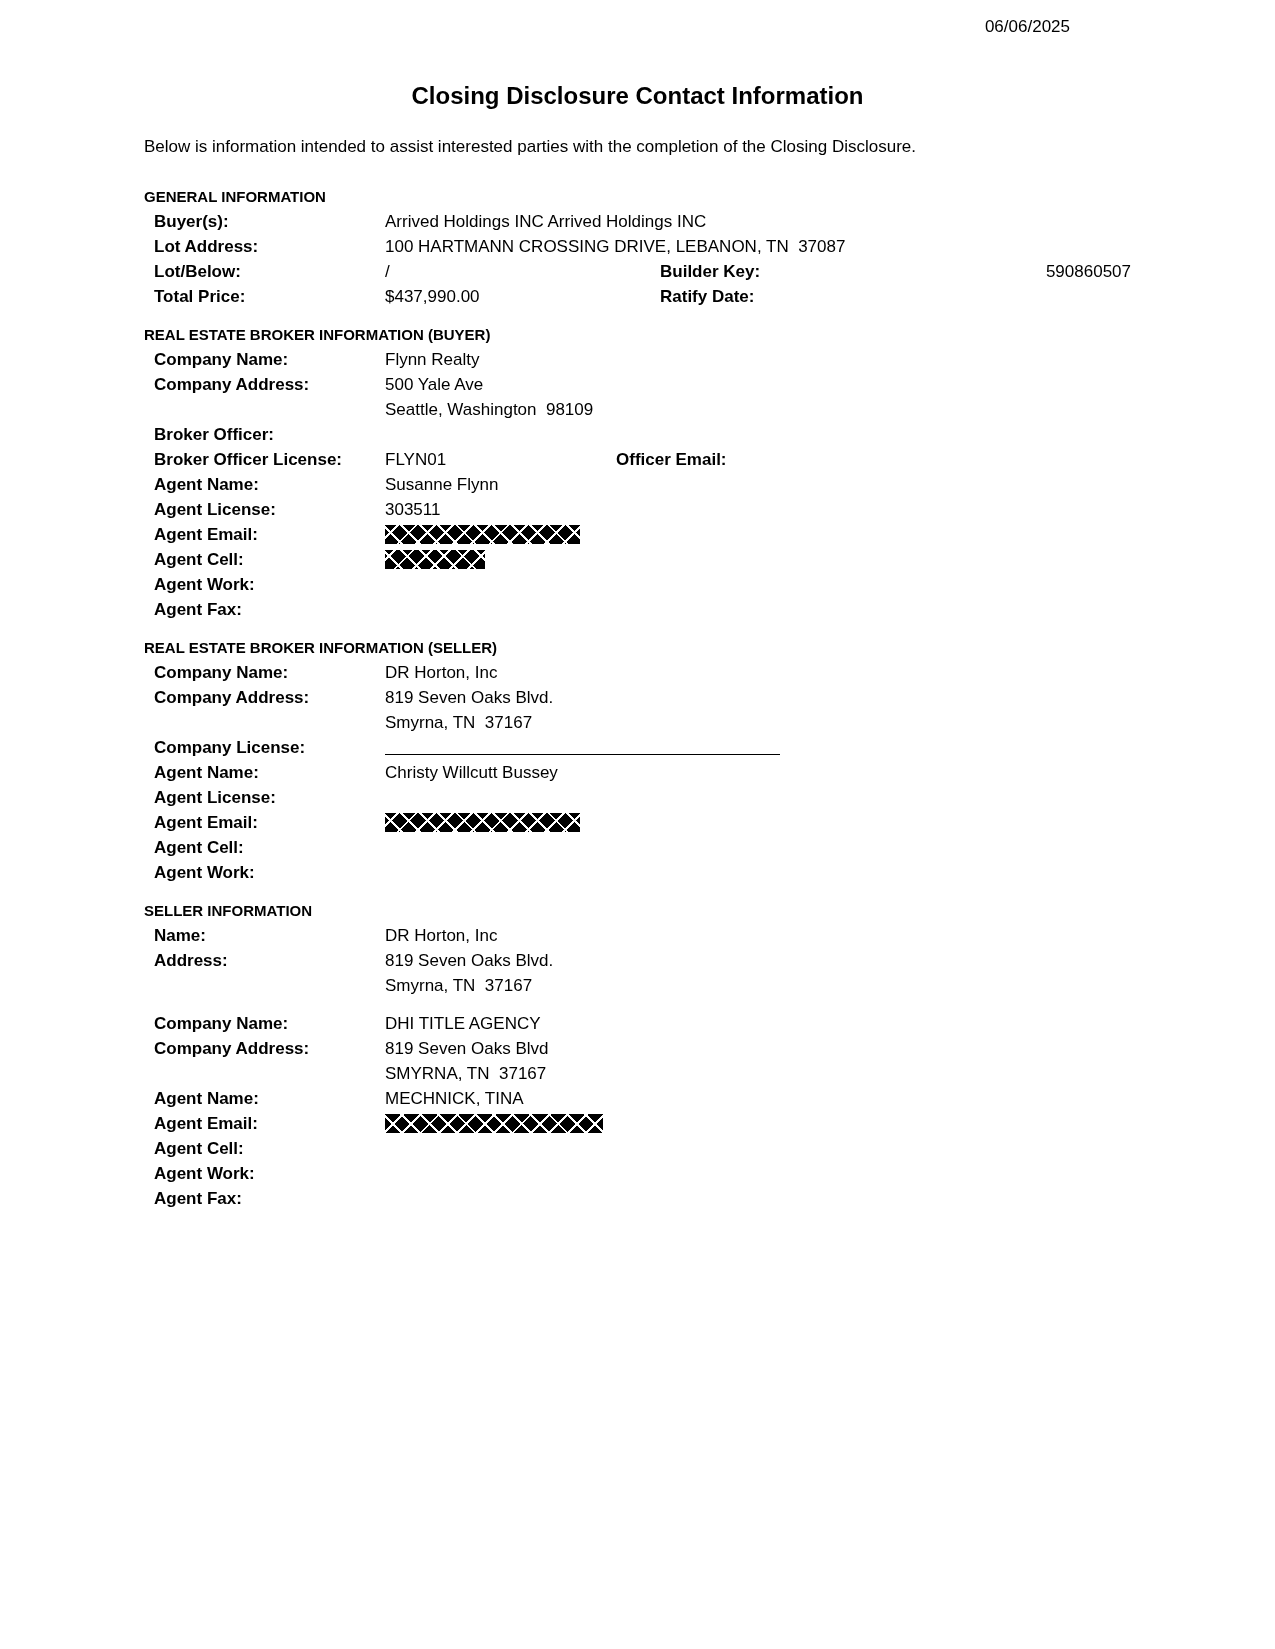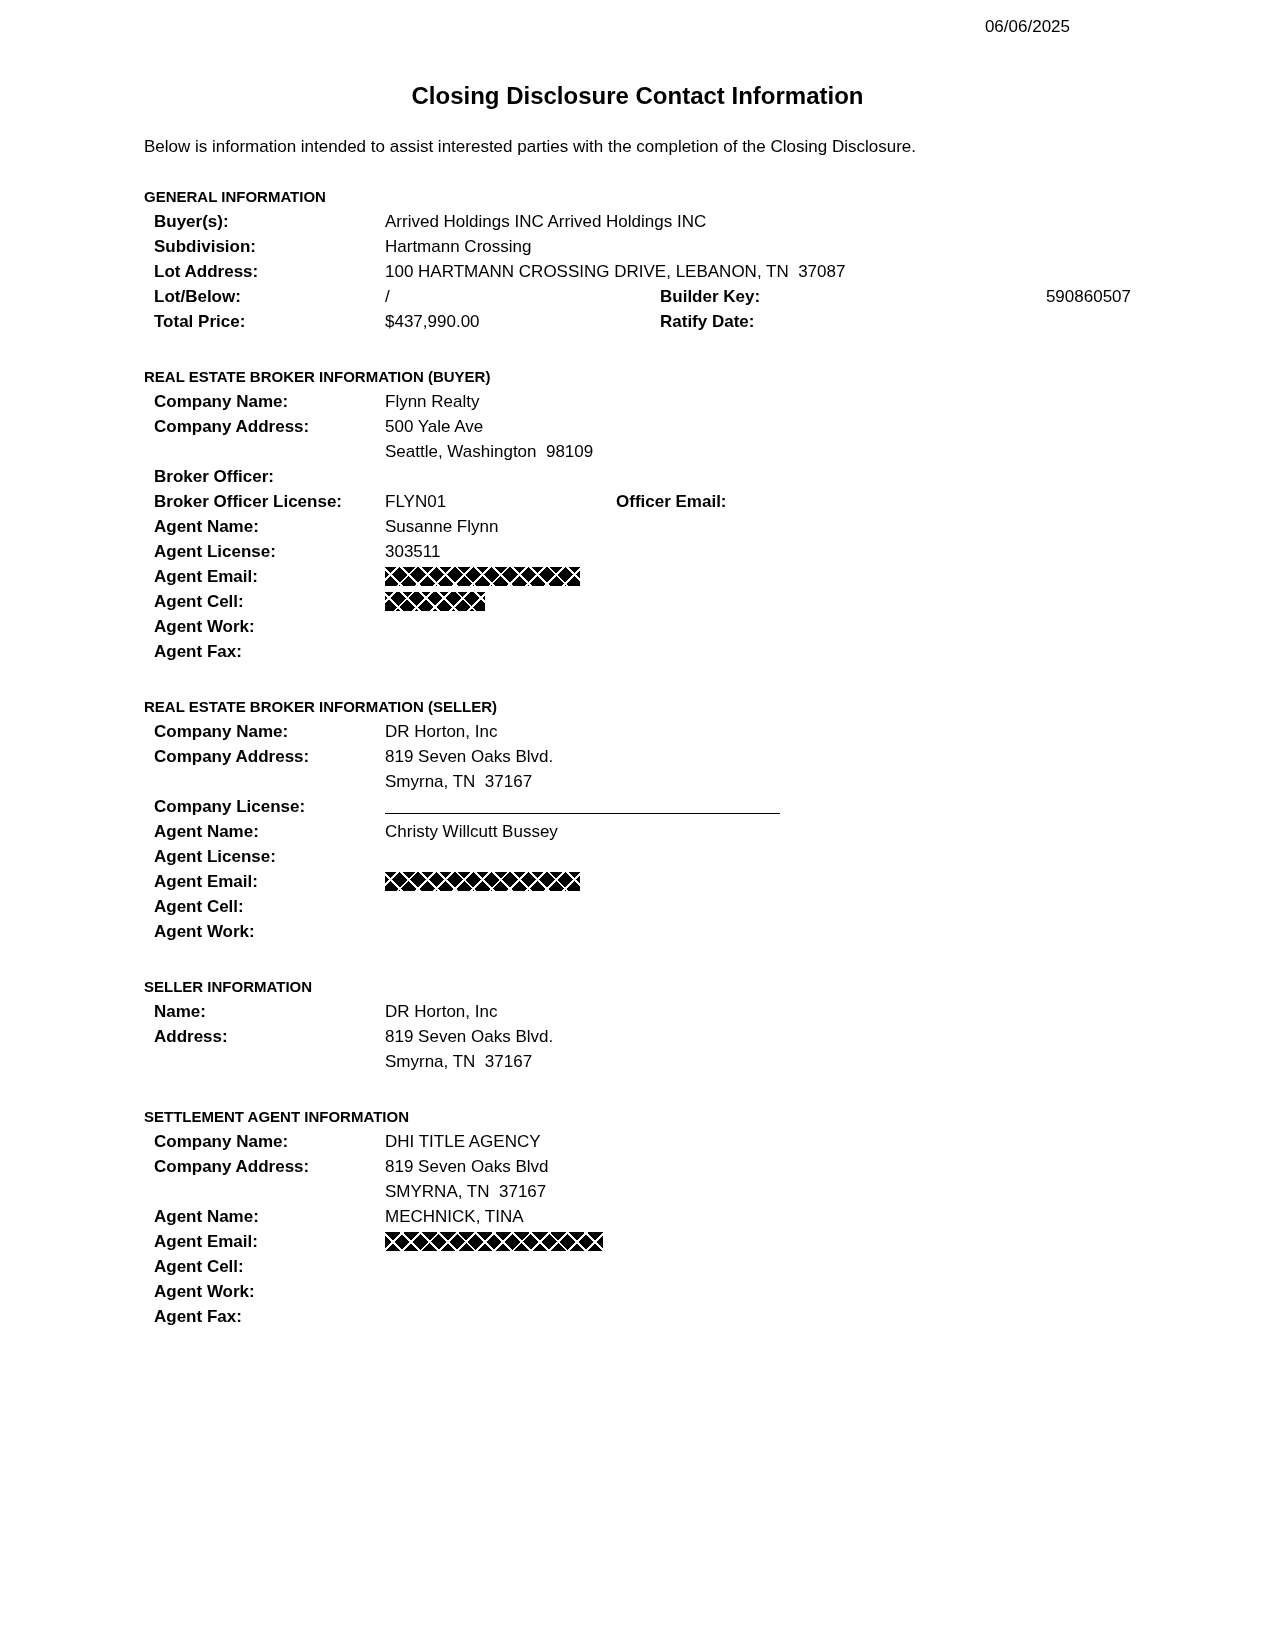--- a/index.html
+++ b/index.html
@@ -87,42 +87,38 @@
   }
   .w100 { width: 100px; }
   .w195 { width: 195px; }
   .w218 { width: 218px; }
   .blank-line {
     display: inline-block;
     width: 395px;
     height: 19px;
     border-bottom: 1.6px solid #000;
   }
-  .gap-lg { margin-top: 30px; }
+  .gap-lg { margin-top: 13px; }
 </style>
 </head>
 <body>
 
 <div class="page">
 
   <div class="doc-date">06/06/2025</div>
 
   <h1 class="doc-title">Closing Disclosure Contact Information</h1>
 
   <p class="intro">Below is information intended to assist interested parties with the completion of the Closing Disclosure.</p>
 
   <section>
     <h2 class="sec-heading">GENERAL INFORMATION</h2>
     <div class="row">
       <span class="label">Buyer(s):</span>
       <span class="value">Arrived Holdings INC Arrived Holdings INC</span>
-    </div>
-    <div class="row">
-      <span class="label">Subdivision:</span>
-      <span class="value">Hartmann Crossing</span>
     </div>
     <div class="row">
       <span class="label">Lot Address:</span>
       <span class="value">100 HARTMANN CROSSING DRIVE, LEBANON, TN  37087</span>
     </div>
     <div class="row">
       <span class="label">Lot/Below:</span>
       <span class="vfix">/</span>
       <span class="label2">Builder Key:</span>
       <span class="value2">590860507</span>
@@ -235,21 +231,20 @@
       <span class="label">Address:</span>
       <span class="value">819 Seven Oaks Blvd.</span>
     </div>
     <div class="row">
       <span class="label"></span>
       <span class="value">Smyrna, TN  37167</span>
     </div>
   </section>
 
   <section class="gap-lg">
-    <h2 class="sec-heading">SETTLEMENT AGENT INFORMATION</h2>
     <div class="row">
       <span class="label">Company Name:</span>
       <span class="value">DHI TITLE AGENCY</span>
     </div>
     <div class="row">
       <span class="label">Company Address:</span>
       <span class="value">819 Seven Oaks Blvd</span>
     </div>
     <div class="row">
       <span class="label"></span>

